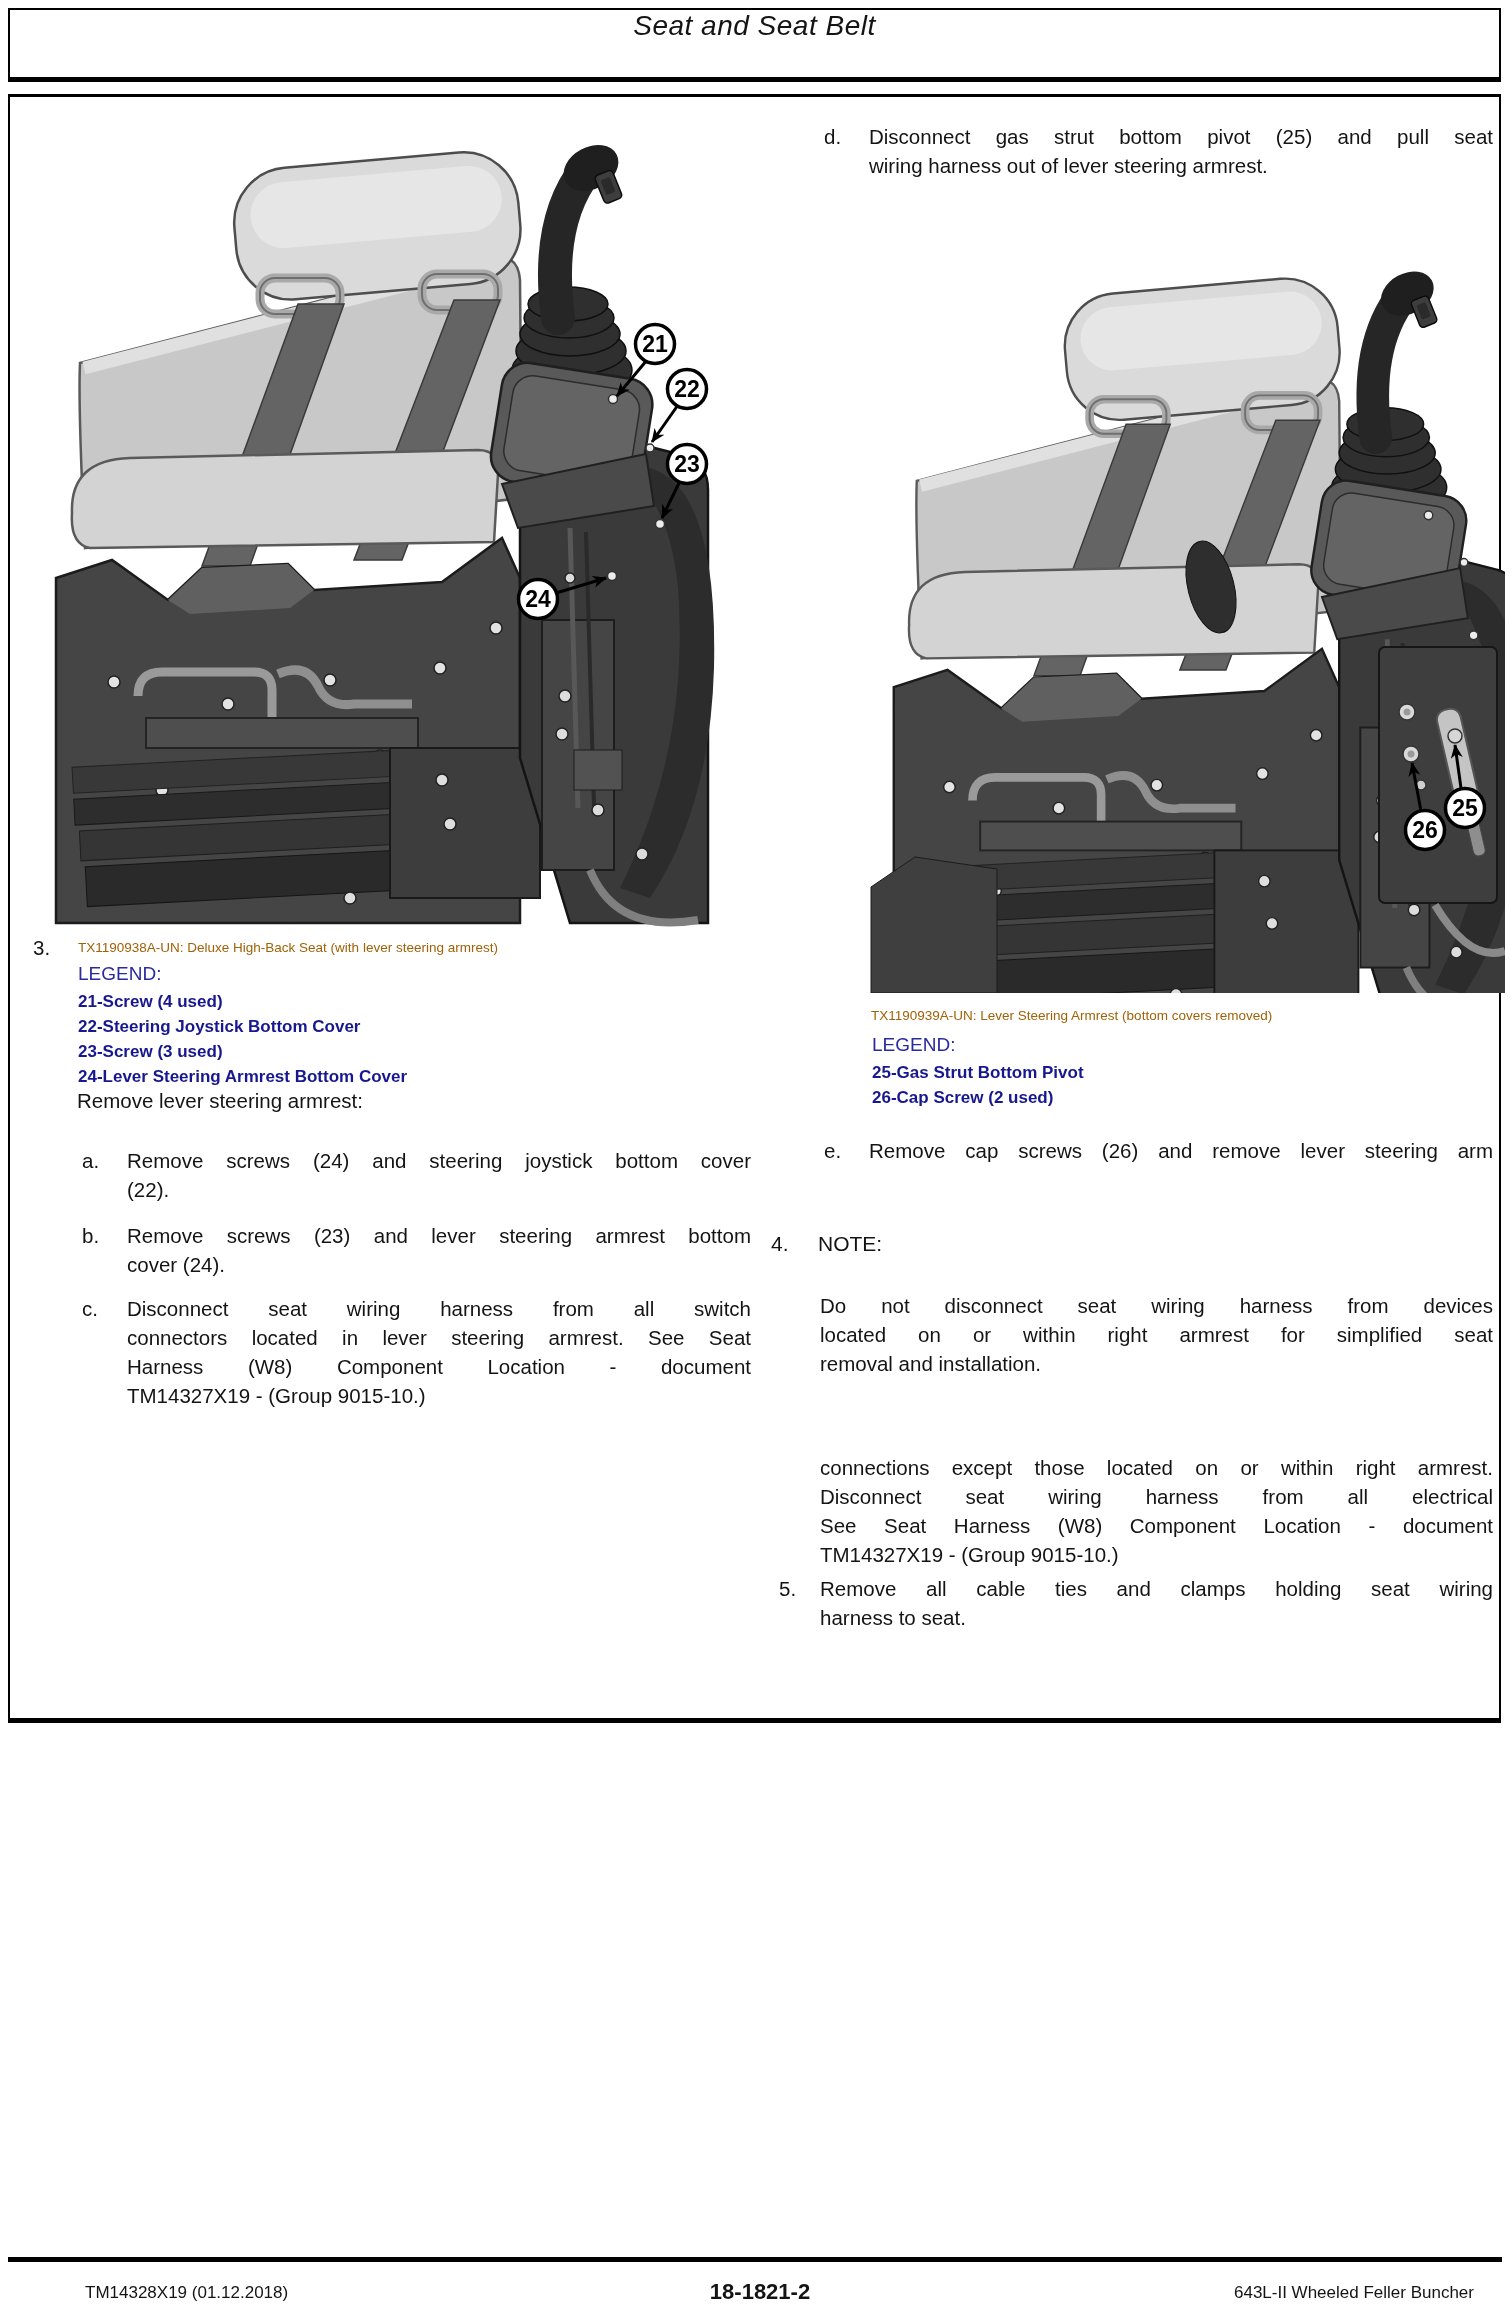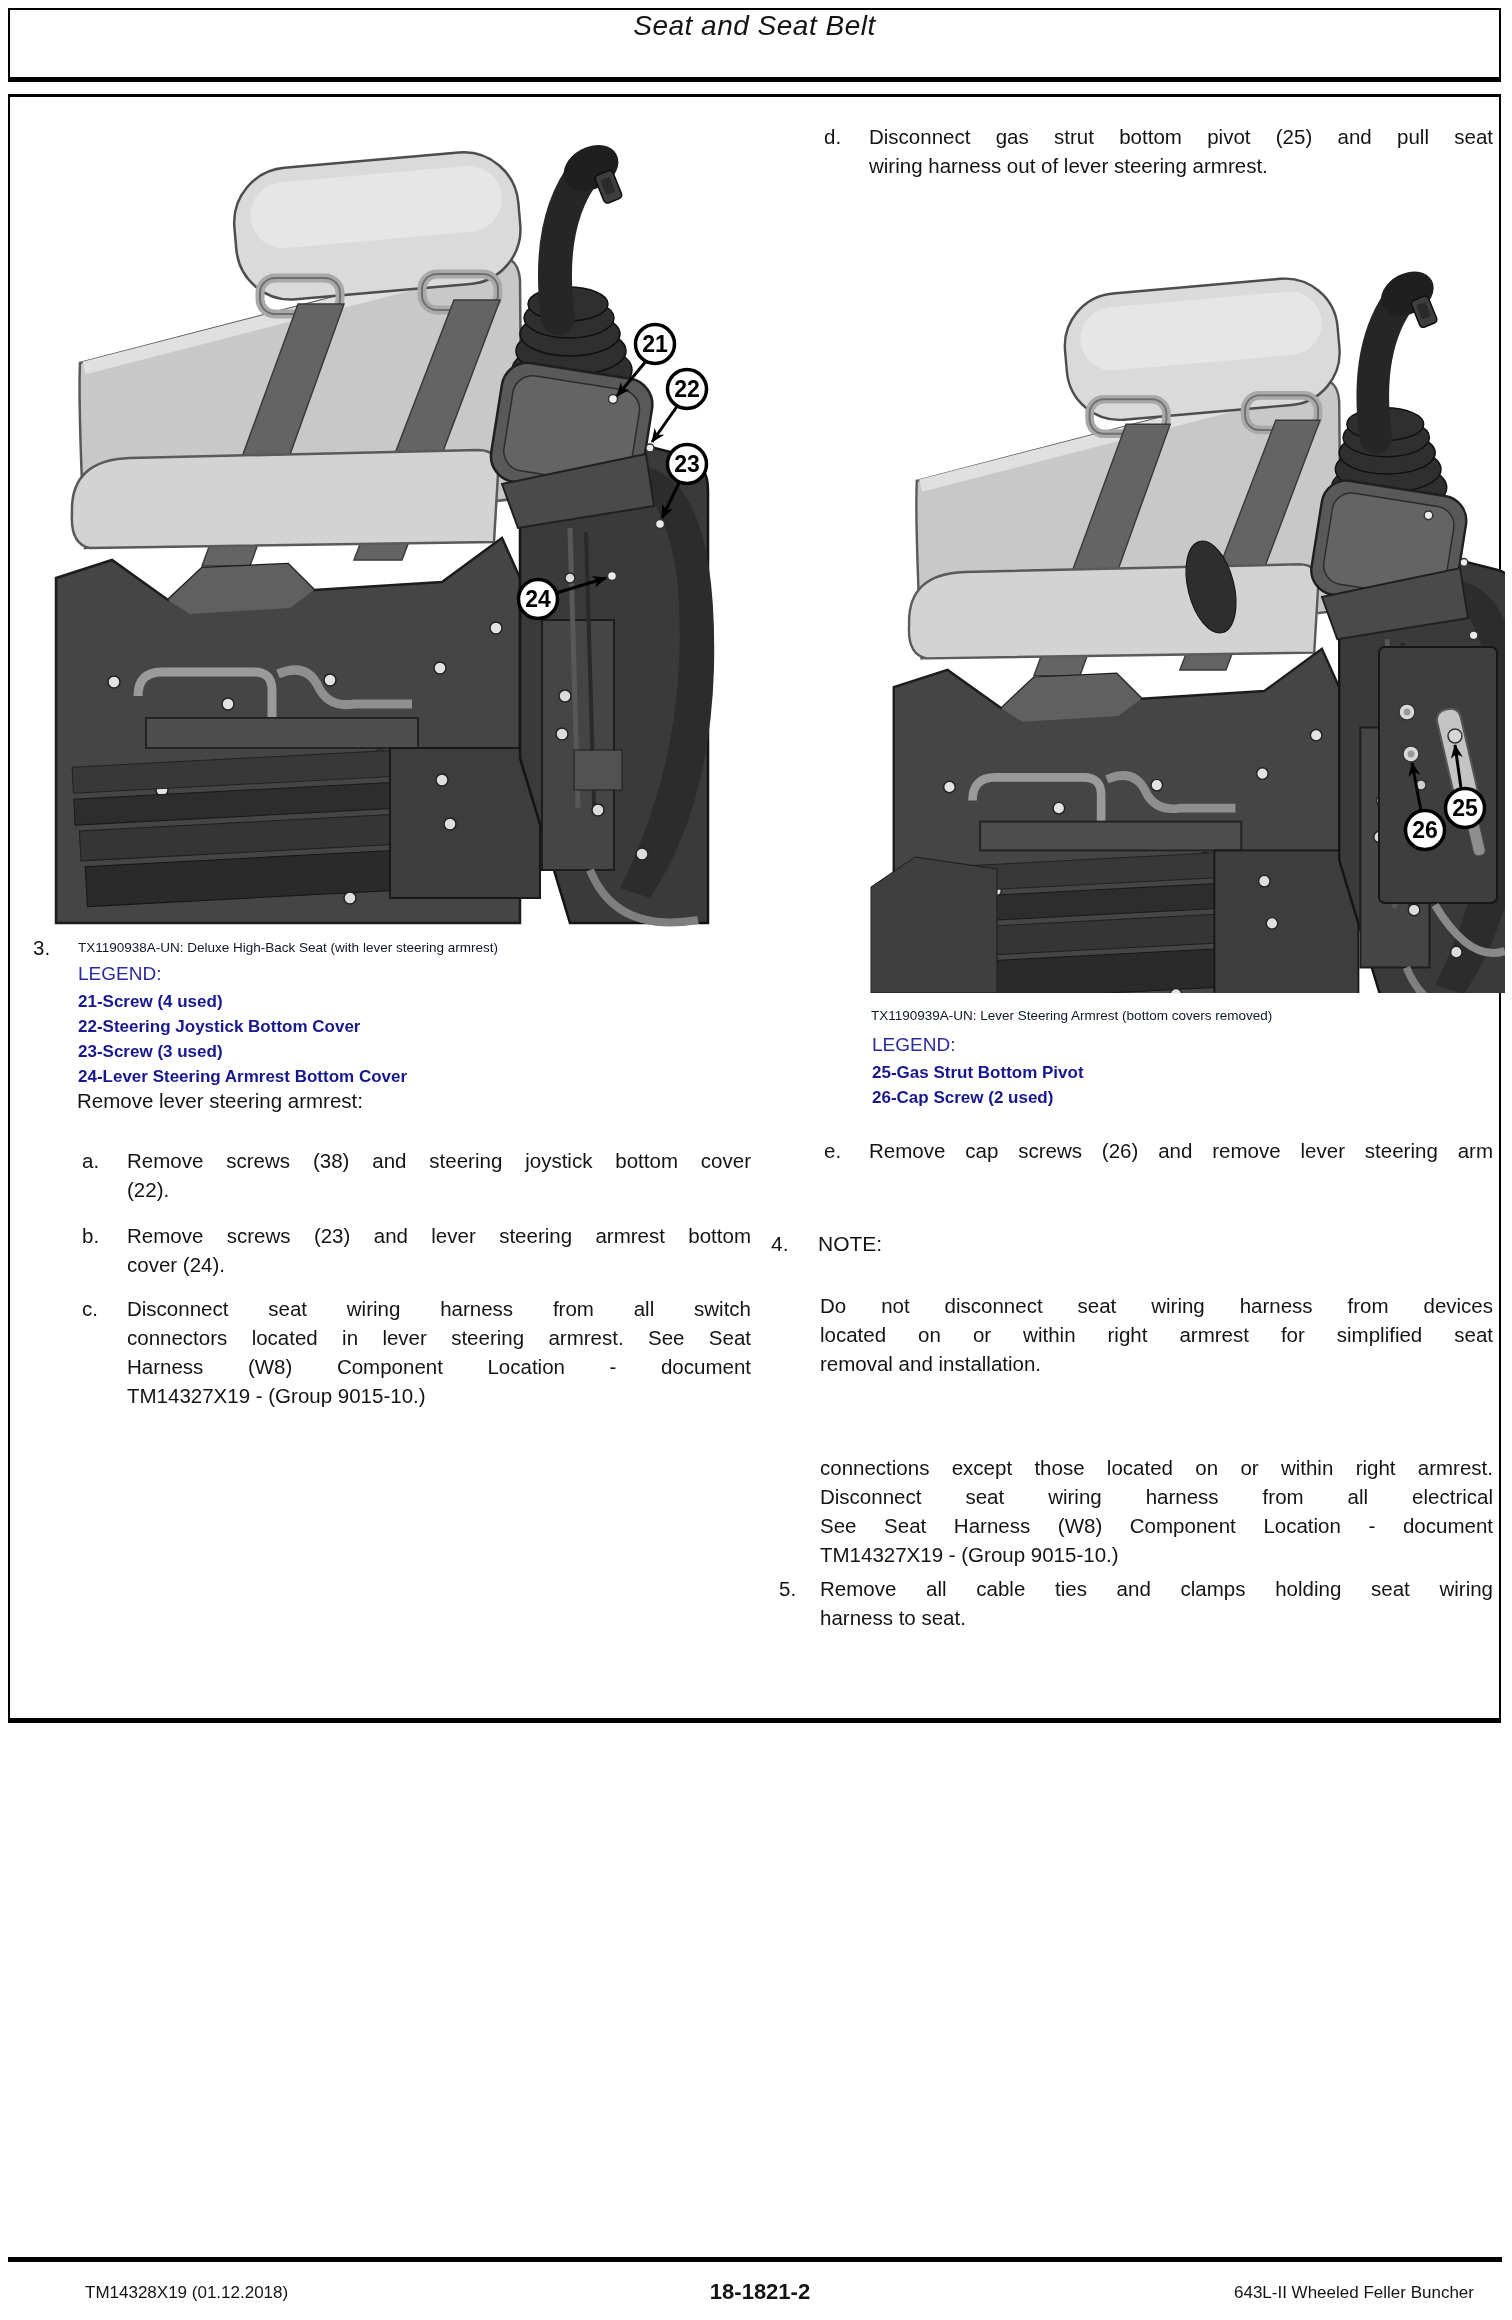--- a/index.html
+++ b/index.html
@@ -9,21 +9,21 @@
         border:2.5px solid var(--c-border,#000);border-bottom-width:5px;
         display:flex;align-items:flex-start;justify-content:center;padding-bottom:4px;}
   .page-title{font-style:italic;font-size:28px;letter-spacing:.5px;}
   .main-box{position:absolute;left:8px;top:94px;width:1489px;height:1621px;
         border:2.5px solid var(--c-border,#000);border-top-width:3px;border-bottom-width:5px;}
   .fig{position:absolute;pointer-events:none;}
   .fig-left{left:50px;top:108px;}
   .fig-right{left:855px;top:163px;}
   .abs{position:absolute;}
   .list-num{font-size:20.5px;}
-  .fig-caption{font-size:13.5px;color:#0f172a;white-space:nowrap;}
+  .fig-caption{font-size:13.5px;color:#a16207;white-space:nowrap;}
   .legend-title{font-size:19px;color:var(--c-legend_title,#2a2aa0);line-height:26px;text-align:center;}
   .legend-item{font-size:17px;font-weight:bold;color:var(--c-legend_item,#17178f);line-height:25px;white-space:nowrap;}
   .intro{font-size:20.5px;}
   .step{position:absolute;}
   .step-label{position:absolute;left:0;top:0;font-size:20.5px;line-height:29px;}
   .step-lines{margin-left:45px;}
   .tline{font-size:20.5px;line-height:29px;text-align:left;}
   .tline.just{text-align:justify;text-align-last:justify;}
   .note-head{font-size:21px;line-height:29px;}
   .footer-line{position:absolute;left:8px;top:2257px;width:1494px;height:5px;background:var(--c-border,#000);}
@@ -198,21 +198,21 @@
       <div class="legend-item">21-Screw (4 used)</div>
       <div class="legend-item">22-Steering Joystick Bottom Cover</div>
       <div class="legend-item">23-Screw (3 used)</div>
       <div class="legend-item">24-Lever Steering Armrest Bottom Cover</div>
     </div>
   <div class="abs intro" style="left:77px;top:1089px;">Remove lever steering armrest:</div>
 
   <div class="step" style="left:82px;top:1146px;width:669px;">
     <span class="step-label">a.</span>
     <div class="step-lines">
-        <div class="tline just">Remove screws (38) and steering joystick bottom cover</div>
+        <div class="tline just">Remove screws (24) and steering joystick bottom cover</div>
         <div class="tline">(22).</div>
       </div>
   </div>
   <div class="step" style="left:82px;top:1221px;width:669px;">
     <span class="step-label">b.</span>
     <div class="step-lines">
         <div class="tline just">Remove screws (23) and lever steering armrest bottom</div>
         <div class="tline">cover (24).</div>
       </div>
   </div>

